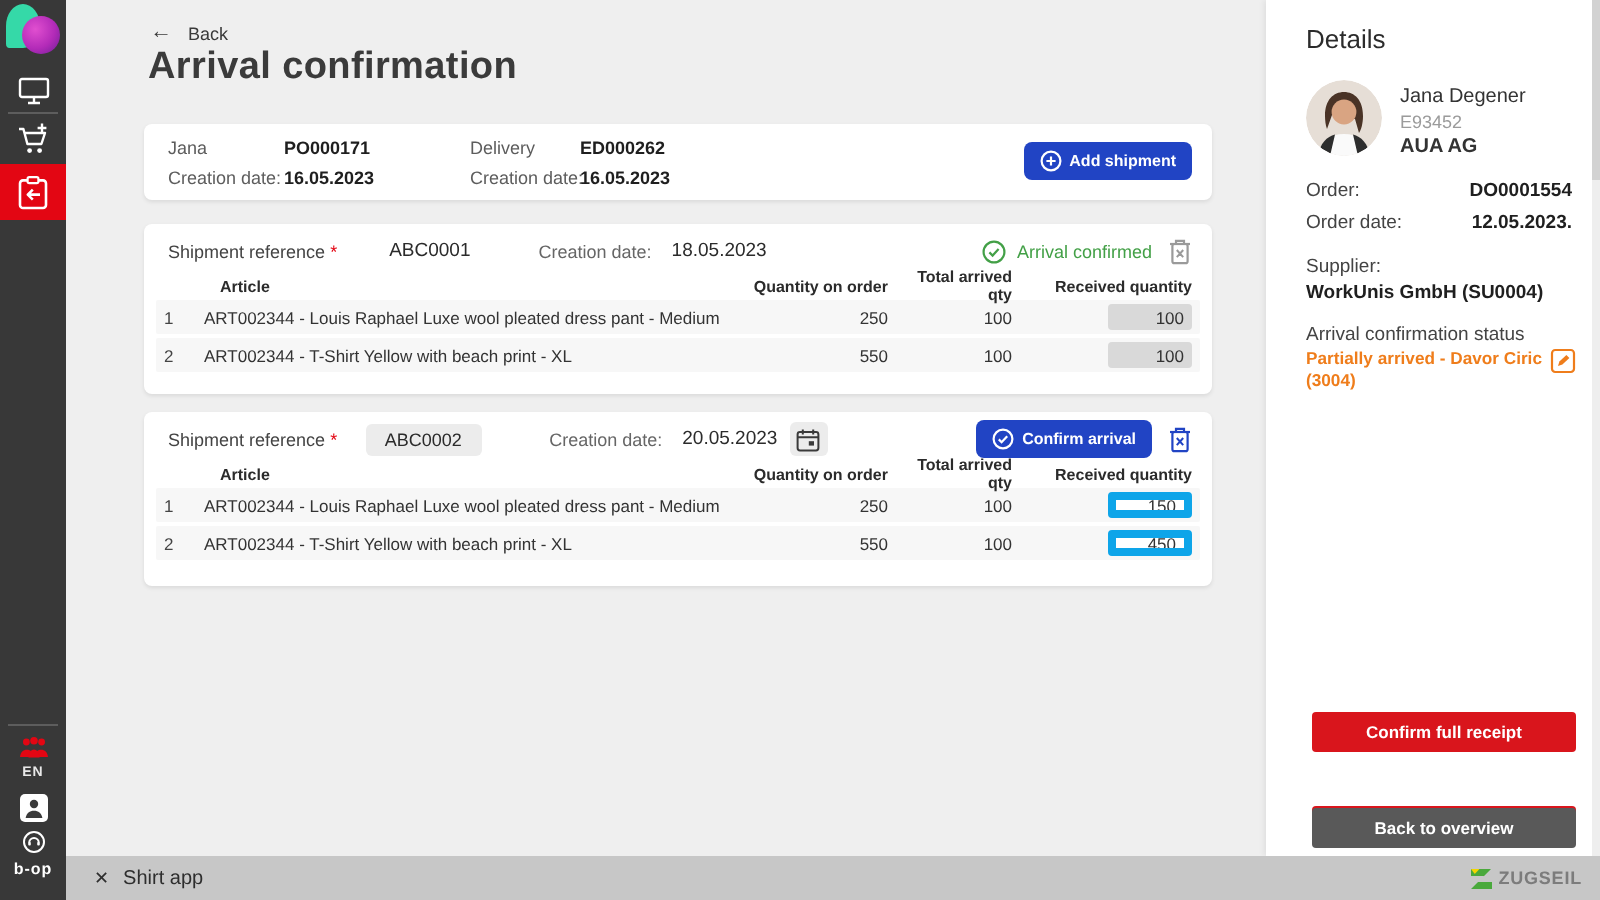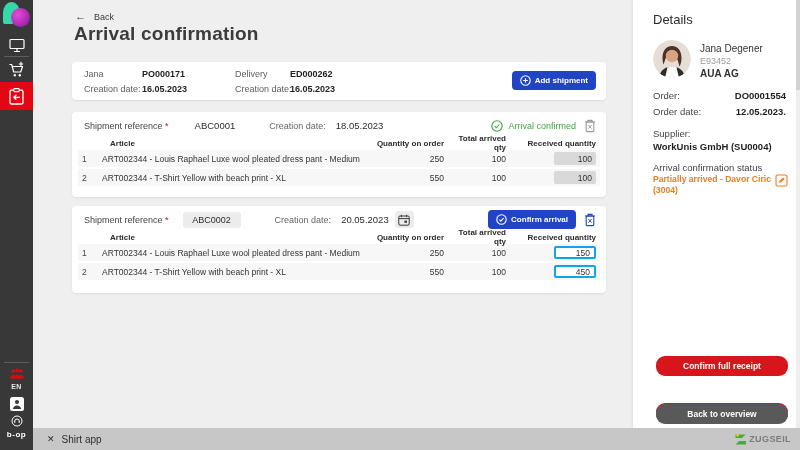--- a/index.html
+++ b/index.html
@@ -62,40 +62,40 @@
   .tbl-head { display:flex; align-items:center; height:14px; font-size:8px; font-weight:bold; color:#2b2b2b; padding:0 4px; }
   .tbl-row { display:flex; align-items:center; background:#f7f7f7; height:17px; margin-bottom:2px; font-size:8.5px; color:#333; padding:0 4px; border-radius:1px; }
   .c-num { width:12px; text-align:left; color:#444; }
   .c-article { flex:1; margin-left:8px; white-space:nowrap; overflow:hidden; }
   .c-head-article { flex:1; margin-left:28px; }
   .c-q1 { width:88px; text-align:right; padding-right:4px; }
   .c-q2 { width:62px; text-align:right; padding-right:4px; }
   .c-q3 { width:86px; text-align:right; }
   .qty-input { width:42px; height:13px; font-family:inherit; font-size:8.5px; text-align:right; padding-right:4px; border-radius:2px; }
   .qty-disabled { background:#d9d9d9; border:none; color:#333; }
-  .qty-edit { background:#fff; border:2px solid #0ea5e9; color:#333; }
+  .qty-edit { background:#fff; border:4px solid #0ea5e9; color:#333; }
 
   
   #details { position:absolute; left:633px; top:0; width:167px; height:428px; background:#fff; box-shadow:-1px 0 3px rgba(0,0,0,.07); }
   .details-title { position:absolute; left:20px; top:12px; font-size:13px; color:#2b2b2b; }
   .avatar { position:absolute; left:20px; top:40px; width:38px; height:38px; border-radius:50%; overflow:hidden; }
   .user-block { position:absolute; left:67px; top:43px; }
   .user-name { font-size:10px; color:#333; }
   .user-id { font-size:9px; color:#9b9b9b; margin-top:2px; }
   .user-company { font-size:10px; font-weight:bold; color:#333; margin-top:2px; }
   .d-row { position:absolute; left:20px; right:14px; display:flex; justify-content:space-between; align-items:baseline; }
   .d-lbl { font-size:9.5px; color:#444; }
   .d-val { font-size:9.5px; font-weight:bold; color:#1f1f1f; }
   .d-order { top:90px; } .d-odate { top:106px; }
   .d-sup-lbl { position:absolute; left:20px; top:128px; }
   .d-sup-val { position:absolute; left:20px; top:141px; }
   .d-status-lbl { position:absolute; left:20px; top:162px; }
   .d-status-row { position:absolute; left:20px; right:12px; top:174px; display:flex; align-items:flex-start; justify-content:space-between; }
   .d-status-val { font-size:8.6px; font-weight:bold; color:#ef7d1b; width:128px; line-height:1.25; }
-  .d-btn { position:absolute; left:23px; width:132px; height:20px; border:none; border-radius:9px; color:#fff;
+  .d-btn { position:absolute; left:23px; width:132px; height:20px; border:none; border-radius:2px; color:#fff;
     font-family:inherit; font-size:8.5px; font-weight:bold; cursor:pointer; display:flex; align-items:center; justify-content:center; gap:5px; }
   .btn-red { background:#d9151c; }
   .btn-grey { background:#595959; }
   .b1 { top:356px; } .b2 { top:403px; } .b3 { top:404px; }
   .panel-scrollbar { position:absolute; right:0; top:0; width:4px; height:428px; background:#eeeeee; }
   .panel-thumb { position:absolute; right:0; top:0; width:4px; height:90px; background:#d2d2d2; }
 
   
   #footer { position:absolute; left:33px; top:428px; width:767px; height:22px; background:#c7c7c7; display:flex; align-items:center; }
   .close-app { display:flex; align-items:center; gap:7px; margin-left:14px; color:#2e2e2e; cursor:pointer; }

